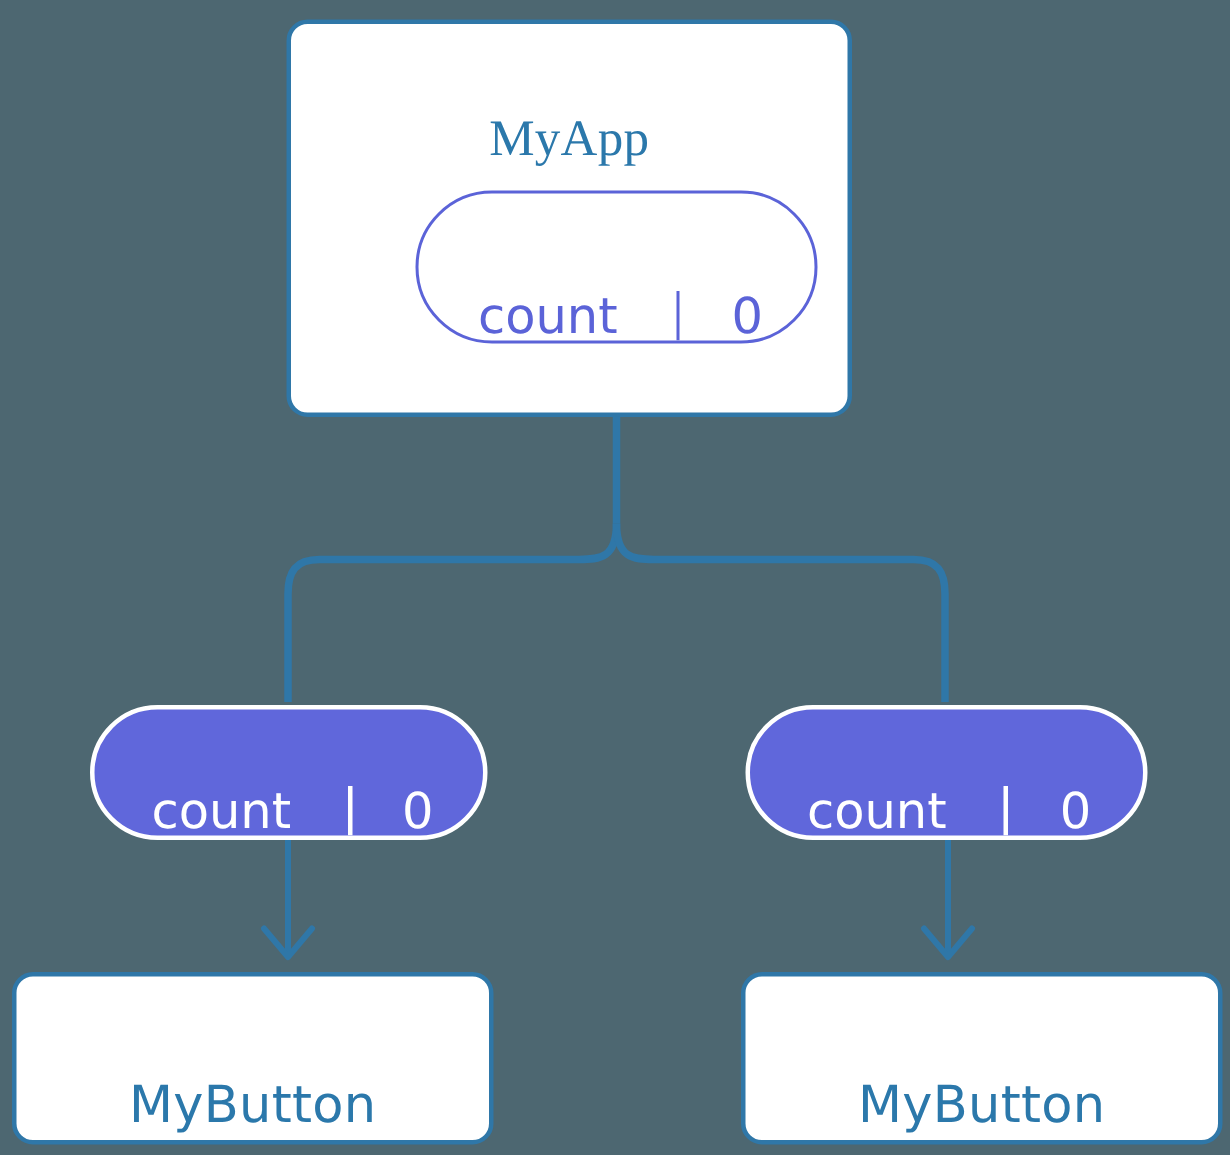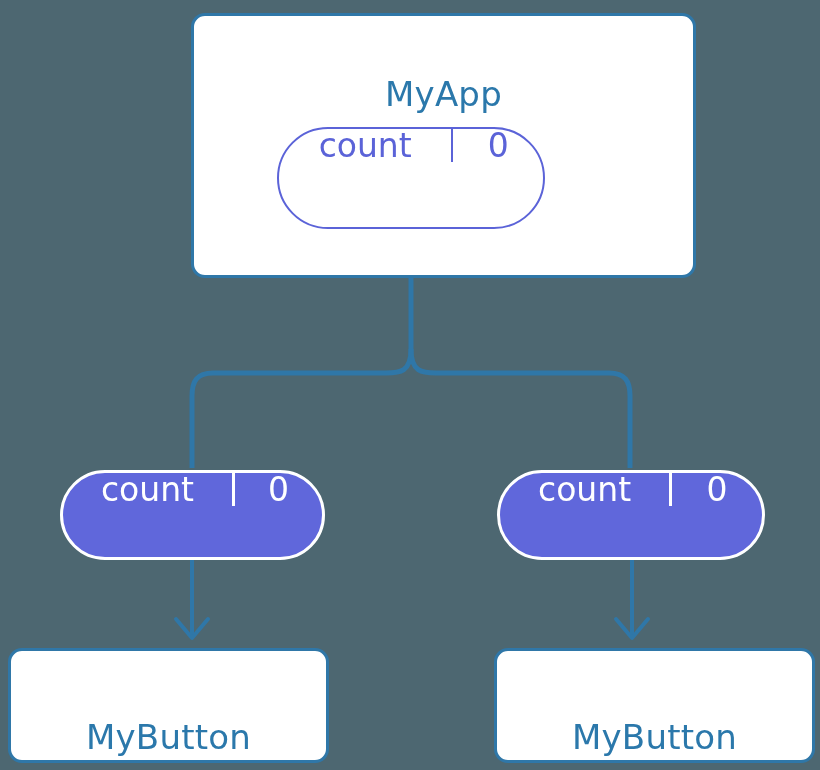--- a/index.html
+++ b/index.html
@@ -43,22 +43,23 @@
     color: #2b78ab;
     font-size: 34px;
     font-weight: 400;
     letter-spacing: 0.2px;
     white-space: nowrap;
   }
 
   #app-card {
     left: 191px;
     top: 13px;
-    width: 505px;
+    width: 377px;
     height: 265px;
+    font-family: Liberation Serif, serif;
   }
   #app-card .card-title {
     top: 58px;
   }
 
   #btn-card-left {
     left: 8px;
     top: 648px;
     width: 321px;
     height: 115px;
@@ -72,21 +73,21 @@
   #btn-card-left .card-title,
   #btn-card-right .card-title {
     top: 33px;
     margin-top: 33px;
   }
 
   
   .pill {
     position: absolute;
     display: flex;
-    align-items: flex-start;
+    align-items: flex-end;
     box-sizing: border-box;
     border-radius: 999px;
     overflow: hidden;
   }
   .pill-key,
   .pill-val {
     display: flex;
     align-items: center;
     justify-content: center;
     font-size: 33px;

